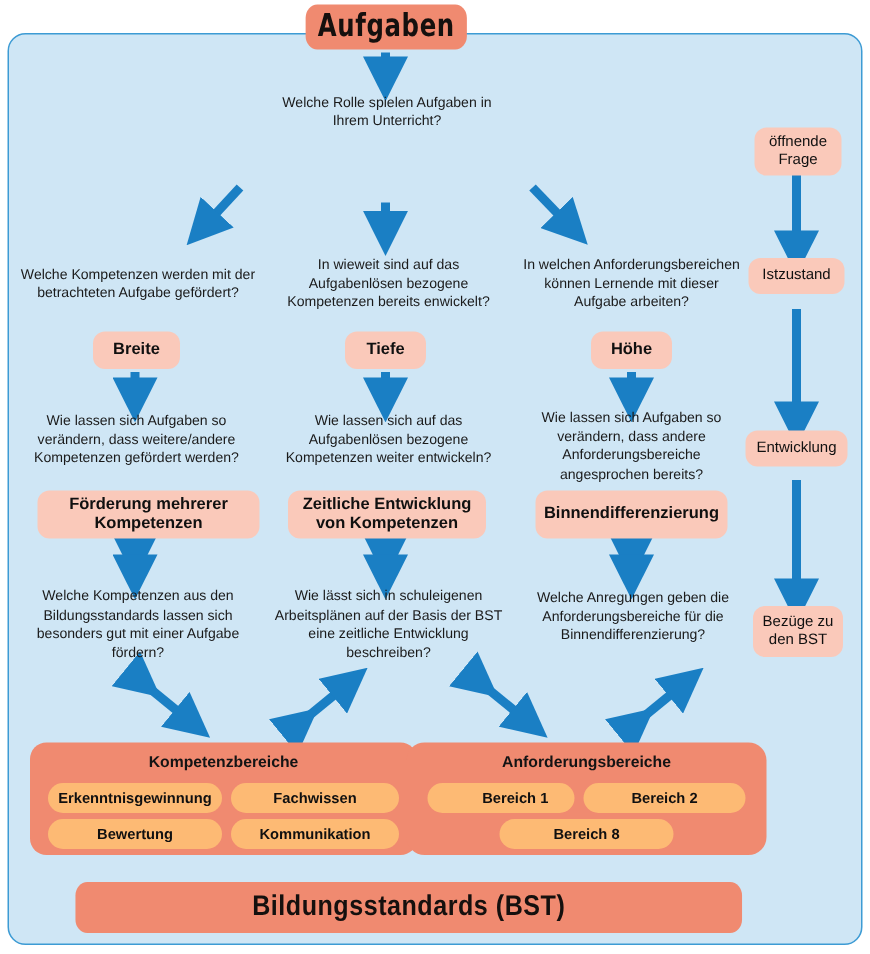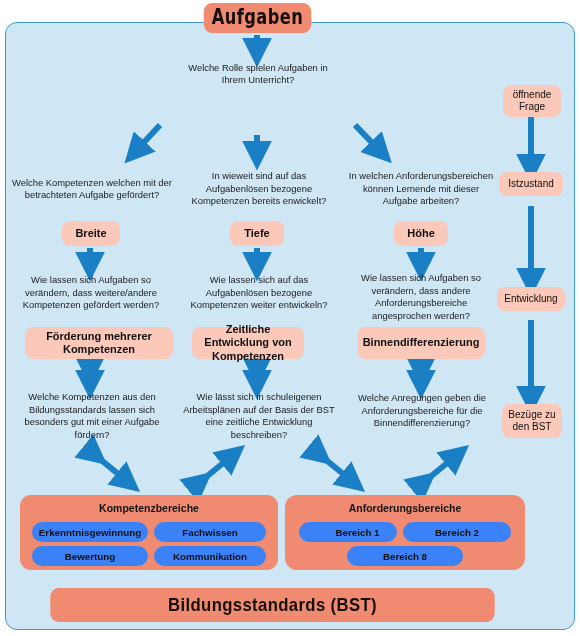--- a/index.html
+++ b/index.html
@@ -85,21 +85,21 @@
     left:0; right:0; top:7px;
     text-align:center;
     font-size:10.5px;
     font-weight:700;
     color:#141414;
   }
   
   .chip{
     position:absolute;
     box-sizing:border-box;
-    background:#3b82f6;
+    background:#fdba74;
     border-radius:10px;
     display:flex;
     align-items:center;
     justify-content:center;
     font-size:9.8px;
     font-weight:700;
     color:#101010;
     text-align:center;
   }
   
@@ -154,54 +154,54 @@
       <line x1="320" y1="455" x2="353" y2="482"></line>
       <line x1="424" y1="482" x2="457" y2="455"></line>
     </g>
   </svg>
 
   <div class="node title-pill" style="left:195px; top:3px; width:125px; height:30px;">Aufgaben</div>
 
   <div class="node qtext" style="left:177px; top:60px; width:162px; height:28px;">Welche Rolle spielen Aufgaben in Ihrem Unterricht?</div>
 
 
-  <div class="node qtext" style="left:12px; top:168px; width:160px; height:42px;">Welche Kompetenzen welchen mit der betrachteten  Aufgabe gefördert?</div>
+  <div class="node qtext" style="left:12px; top:168px; width:160px; height:42px;">Welche Kompetenzen werden mit der betrachteten  Aufgabe gefördert?</div>
   <div class="node pill" style="left:62px; top:221px; width:58px; height:25px;">Breite</div>
   <div class="node qtext" style="left:8px; top:271px; width:166px; height:44px;">Wie lassen sich Aufgaben so verändern, dass weitere/andere Kompetenzen gefördert werden?</div>
   <div class="node pill" style="left:25px; top:327px; width:148px; height:32px;">Förderung mehrerer Kompetenzen</div>
   <div class="node qtext" style="left:8px; top:388px; width:168px; height:56px;">Welche Kompetenzen aus den Bildungsstandards lassen sich besonders gut mit einer Aufgabe fördern?</div>
 
   <div class="node qtext" style="left:180px; top:168px; width:158px; height:42px;">In wieweit sind auf das Aufgabenlösen bezogene Kompetenzen bereits enwickelt?</div>
   <div class="node pill" style="left:230px; top:221px; width:54px; height:25px;">Tiefe</div>
   <div class="node qtext" style="left:178px; top:271px; width:162px; height:44px;">Wie lassen sich auf das Aufgabenlösen bezogene Kompetenzen weiter entwickeln?</div>
-  <div class="node pill" style="left:192px; top:327px; width:112px; height:32px;">Zeitliche Entwicklung von Kompetenzen</div>
+  <div class="node pill" style="left:192px; top:327px; width:132px; height:32px;">Zeitliche Entwicklung von Kompetenzen</div>
   <div class="node qtext" style="left:177px; top:388px; width:164px; height:56px;">Wie lässt sich in schuleigenen Arbeitsplänen auf der Basis der BST eine zeitliche Entwicklung beschreiben?</div>
 
   <div class="node qtext" style="left:345px; top:168px; width:152px; height:42px;">In welchen Anforderungsbereichen können Lernende mit dieser Aufgabe arbeiten?</div>
   <div class="node pill" style="left:394px; top:221px; width:54px; height:25px;">Höhe</div>
-  <div class="node qtext" style="left:346px; top:271px; width:150px; height:52px;">Wie lassen sich Aufgaben so verändern, dass andere Anforderungsbereiche angesprochen werden?</div>
+  <div class="node qtext" style="left:346px; top:271px; width:150px; height:52px;">Wie lassen sich Aufgaben so verändern, dass andere Anforderungsbereiche angesprochen bereits?</div>
   <div class="node pill" style="left:357px; top:327px; width:128px; height:32px;">Binnendifferenzierung</div>
   <div class="node qtext" style="left:345px; top:388px; width:154px; height:46px;">Welche Anregungen geben die Anforderungsbereiche für die Binnendifferenzierung?</div>
 
   <div class="node pill small" style="left:503px; top:58px; width:58px; height:32px; white-space:pre-line;margin-top:27px;">öffnende
 Frage</div>
   <div class="node pill small" style="left:499px; top:172px; width:64px; height:24px;">Istzustand</div>
   <div class="node pill small" style="left:497px; top:287px; width:68px; height:24px;">Entwicklung</div>
   <div class="node pill small" style="left:502px; top:404px; width:60px; height:34px; white-space:pre-line;">Bezüge zu
 den BST</div>
 
   <div class="group" style="left:20px; top:495px; width:258px; height:75px;">
     <div class="group-title">Kompetenzbereiche</div>
     <div class="chip" style="left:12px; top:27px; width:116px; height:20px;">Erkenntnisgewinnung</div>
     <div class="chip" style="left:134px; top:27px; width:112px; height:20px;">Fachwissen</div>
     <div class="chip" style="left:12px; top:51px; width:116px; height:20px;">Bewertung</div>
     <div class="chip" style="left:134px; top:51px; width:112px; height:20px;">Kommunikation</div>
   </div>
 
-  <div class="group" style="left:285px; top:495px; width:240px; height:75px;border-radius:12px;">
+  <div class="group" style="left:271px; top:495px; width:240px; height:75px;border-radius:12px;">
     <div class="group-title">Anforderungsbereiche</div>
     <div class="chip" style="left:14px; top:27px; width:98px; height:20px;padding-left:19px;">Bereich 1</div>
     <div class="chip" style="left:118px; top:27px; width:108px; height:20px;">Bereich 2</div>
     <div class="chip" style="left:62px; top:51px; width:116px; height:20px;">Bereich 8</div>
   </div>
 
   <div class="node bst-bar" style="left:20px; top:588px; width:505px; height:34px;">Bildungsstandards (BST)</div>
 
 </div>
 

